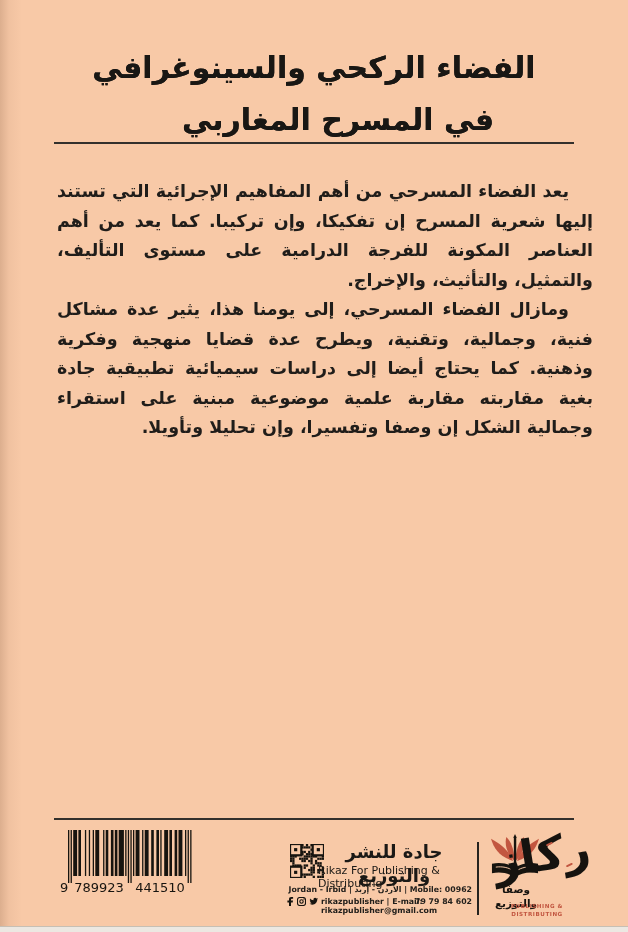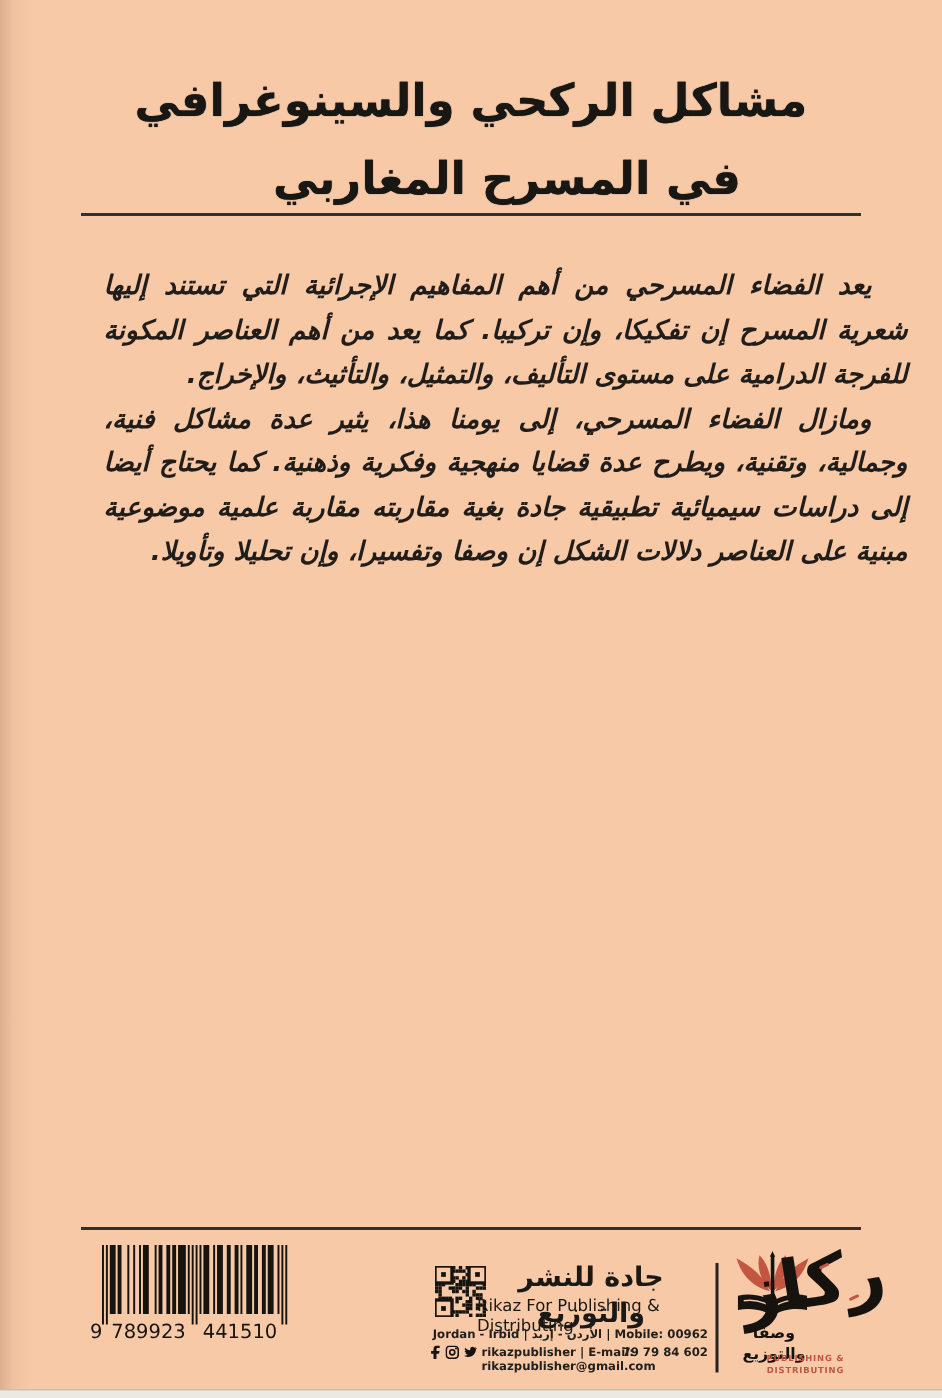--- a/index.html
+++ b/index.html
@@ -17,23 +17,23 @@
   
   .title-line{left:0;width:628px;text-align:center;direction:rtl;
     font-weight:bold;font-size:30px;line-height:36px;color:#191714;
     letter-spacing:-0.5px;text-shadow:0 0 .6px #191714;}
   .title-1{top:50px;}
   .title-2{top:102px;margin-left:24px;}
   .rule{height:2px;background:#33302c;left:54px;width:520px;}
   .rule-top{top:142px;}
   .rule-bottom{top:818px;}
   
-  .synopsis{left:69px;top:177px;width:536px;direction:rtl;
+  .synopsis{left:57px;top:177px;width:536px;direction:rtl;
     font-size:17.5px;font-weight:bold;line-height:29.5px;color:#201d1a;
-    text-align:justify;font-style:italic;}
+    text-align:justify;}
   .synopsis p{margin:0;text-indent:24px;}
   
   .barcode{left:56px;top:830px;width:140px;height:66px;}
   
   .qr{left:290px;top:844px;width:34px;height:34px;}
   
   .pub-name-ar{left:318px;top:840px;width:152px;direction:rtl;text-align:center;
     font-size:18px;font-weight:bold;line-height:24px;color:#1b1916;}
   .pub-name-en{left:318px;top:864px;width:152px;text-align:left;
     font-size:11px;font-weight:normal;line-height:13px;color:#1b1916;}
@@ -55,27 +55,27 @@
     font-size:10.5px;font-weight:bold;color:#16130f;line-height:14px;}
   .logo-sub-en{left:-2px;top:72px;width:106px;text-align:center;
     font-size:5.6px;font-weight:bold;letter-spacing:.55px;line-height:8px;}
 </style>
 </head>
 <body style="background: rgb(248, 201, 167);">
 
 <div class="abs edge-left"></div>
 <div class="abs edge-bottom"></div>
 
-<div class="abs title-line title-1">مشاكل الركحي والسينوغرافي</div>
+<div class="abs title-line title-1">الفضاء الركحي والسينوغرافي</div>
 <div class="abs title-line title-2">في المسرح المغاربي</div>
 <div class="abs rule rule-top"></div>
 
 <div class="abs synopsis">
   <p>يعد الفضاء المسرحي من أهم المفاهيم الإجرائية التي تستند إليها شعرية المسرح إن تفكيكا، وإن تركيبا. كما يعد من أهم العناصر المكونة للفرجة الدرامية على مستوى التأليف، والتمثيل، والتأثيث، والإخراج.</p>
-  <p>ومازال الفضاء المسرحي، إلى يومنا هذا، يثير عدة مشاكل فنية، وجمالية، وتقنية، ويطرح عدة قضايا منهجية وفكرية وذهنية. كما يحتاج أيضا إلى دراسات سيميائية تطبيقية جادة بغية مقاربته مقاربة علمية موضوعية مبنية على العناصر دلالات الشكل إن وصفا وتفسيرا، وإن تحليلا وتأويلا.</p>
+  <p>ومازال الفضاء المسرحي، إلى يومنا هذا، يثير عدة مشاكل فنية، وجمالية، وتقنية، ويطرح عدة قضايا منهجية وفكرية وذهنية. كما يحتاج أيضا إلى دراسات سيميائية تطبيقية جادة بغية مقاربته مقاربة علمية موضوعية مبنية على استقراء وجمالية الشكل إن وصفا وتفسيرا، وإن تحليلا وتأويلا.</p>
 </div>
 
 <div class="abs rule rule-bottom"></div>
 
 <div class="abs barcode">
   <svg id="barcode-svg" width="140" height="66" viewBox="0 0 140 66">
     <g id="bars" fill="#17140f">
         <rect x="12.00" y="0" width="1.30" height="53"></rect>
         <rect x="14.60" y="0" width="1.30" height="53"></rect>
         <rect x="17.20" y="0" width="3.90" height="46"></rect>

